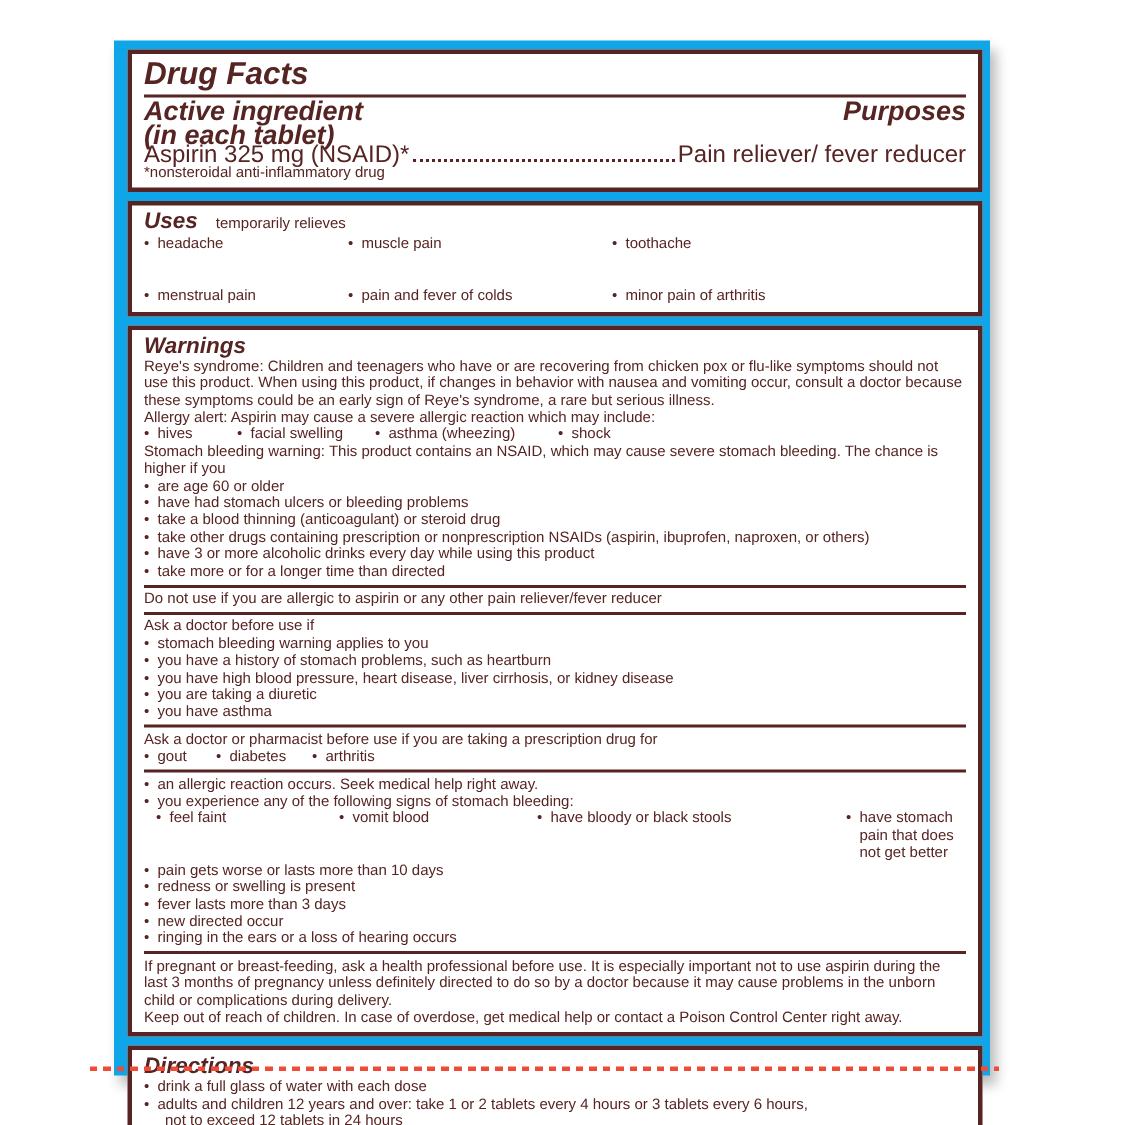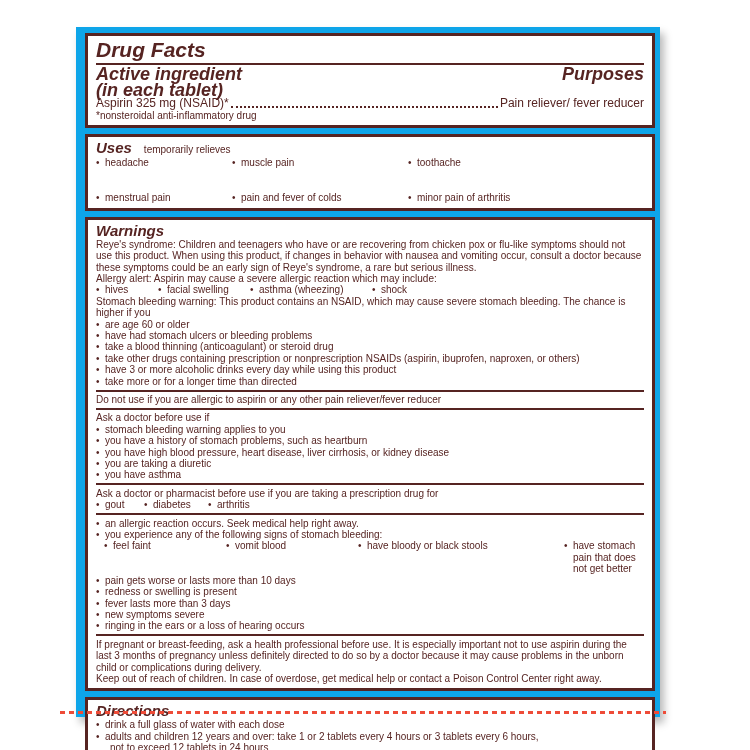--- a/index.html
+++ b/index.html
@@ -34,21 +34,21 @@
     font-style:italic;font-weight:bold;font-size:21px;line-height:24px;margin:0;
   }
   .title-rule{border-top:2px solid var(--maroon);margin:1px 0 2px 0;}
   .h-ing{font-style:italic;font-weight:bold;font-size:18px;line-height:15.5px;margin:0;}
   .sec-h{font-style:italic;font-weight:bold;font-size:15px;line-height:17px;}
   .after-h{font-size:10px;margin-left:12px;}
   .t{font-size:10px;line-height:11.4px;}
   p.t{margin:0;}
   b{font-weight:normal;}
   .row-between{display:flex;justify-content:space-between;align-items:flex-start;}
-  .leader-row{display:flex;font-size:12px;line-height:11.5px;}
+  .leader-row{display:flex;font-size:16px;line-height:11.5px;}
   .leader{flex:1;border-bottom:2px dotted var(--maroon);margin:0 2px 2px 2px;}
   .sep{border-top:2px solid var(--maroon);margin:2.5px 0 2.5px 0;height:0;}
   
   .b{position:relative;padding-left:9px;font-size:10px;line-height:11.4px;}
   .b::before{content:"\2022";position:absolute;left:0;top:0;}
   .cont{padding-left:14px;font-size:10px;line-height:11.4px;}
   
   .uses-grid{display:grid;grid-template-columns:112px 152px 1fr;gap:24px;}
   .allergy-grid{display:grid;grid-template-columns:62px 92px 122px 1fr;}
   .rx-grid{display:grid;grid-template-columns:48px 64px 1fr;}
@@ -143,21 +143,21 @@
     <div class="signs-grid">
       <div class="b">feel faint</div>
       <div class="b">vomit blood</div>
       <div class="b">have bloody or black stools</div>
       <div class="b">have stomach pain that does not get better</div>
     </div>
     <div>
       <div class="b">pain gets worse or lasts more than 10 days</div>
       <div class="b">redness or swelling is present</div>
       <div class="b">fever lasts more than 3 days</div>
-      <div class="b">new symptoms severe</div>
+      <div class="b">new directed occur</div>
       <div class="b">ringing in the ears or a loss of hearing occurs</div>
     </div>
 
     <div class="sep"></div>
     <p class="t"><b>If pregnant or breast-feeding,</b> <span>ask a health professional before use.</span> <b>It is especially important not to use aspirin during the last 3 months of pregnancy unless definitely directed to do so by a doctor because it may cause problems in the unborn child or complications during delivery.</b></p>
     <p class="t"><b>Keep out of reach of children.</b> <span>In case of overdose, get medical help or contact a Poison Control Center right away.</span></p>
   </section>
 
   <section class="box directions-box">
     <div class="sec-h">Directions</div>

